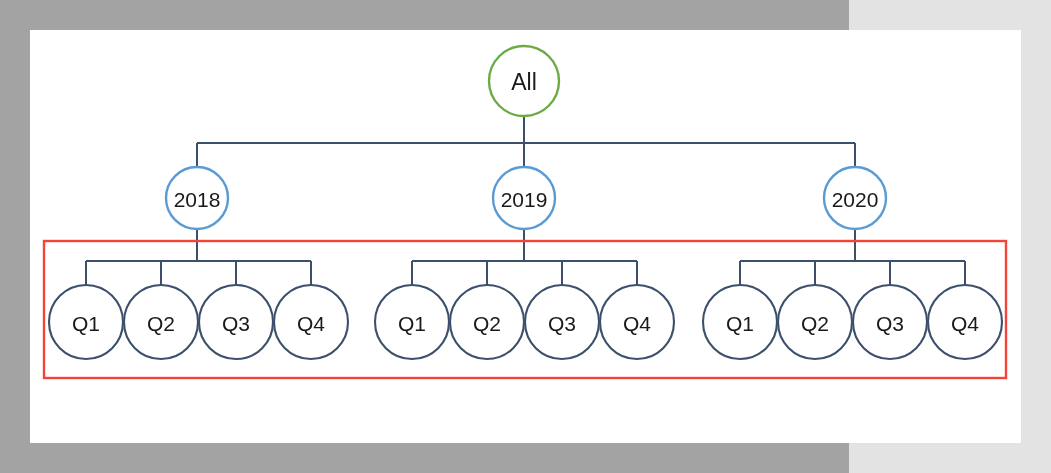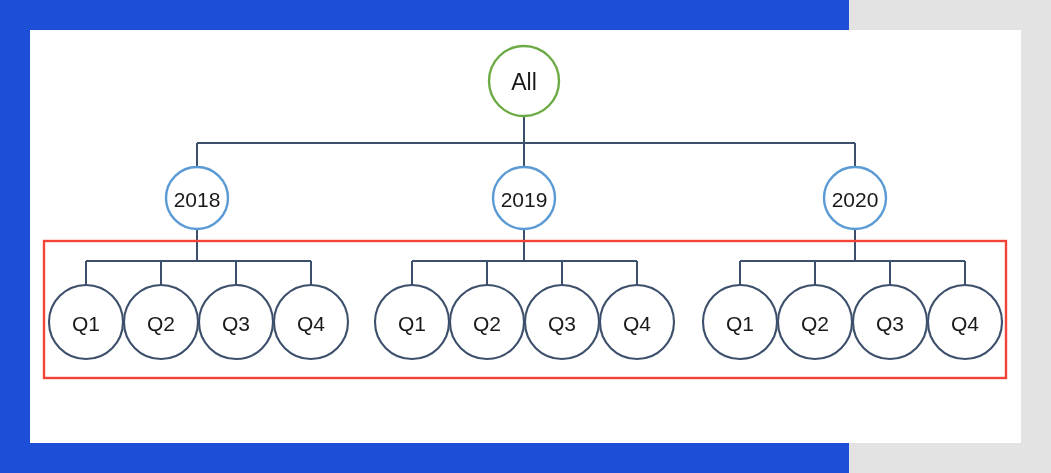--- a/index.html
+++ b/index.html
@@ -10,21 +10,21 @@
   body {
     width: 1051px;
     height: 473px;
     font-family: "Liberation Sans", sans-serif;
     overflow: hidden;
   }
   #stage {
     position: relative;
     width: 849px;
     height: 473px;
-    background: #1d4ed8;
+    background: #a3a3a3;
     text-decoration: underline;
   }
   #canvas {
     position: absolute;
     left: 30px;
     top: 30px;
     width: 991px;
     height: 413px;
     background: #ffffff;
   }

